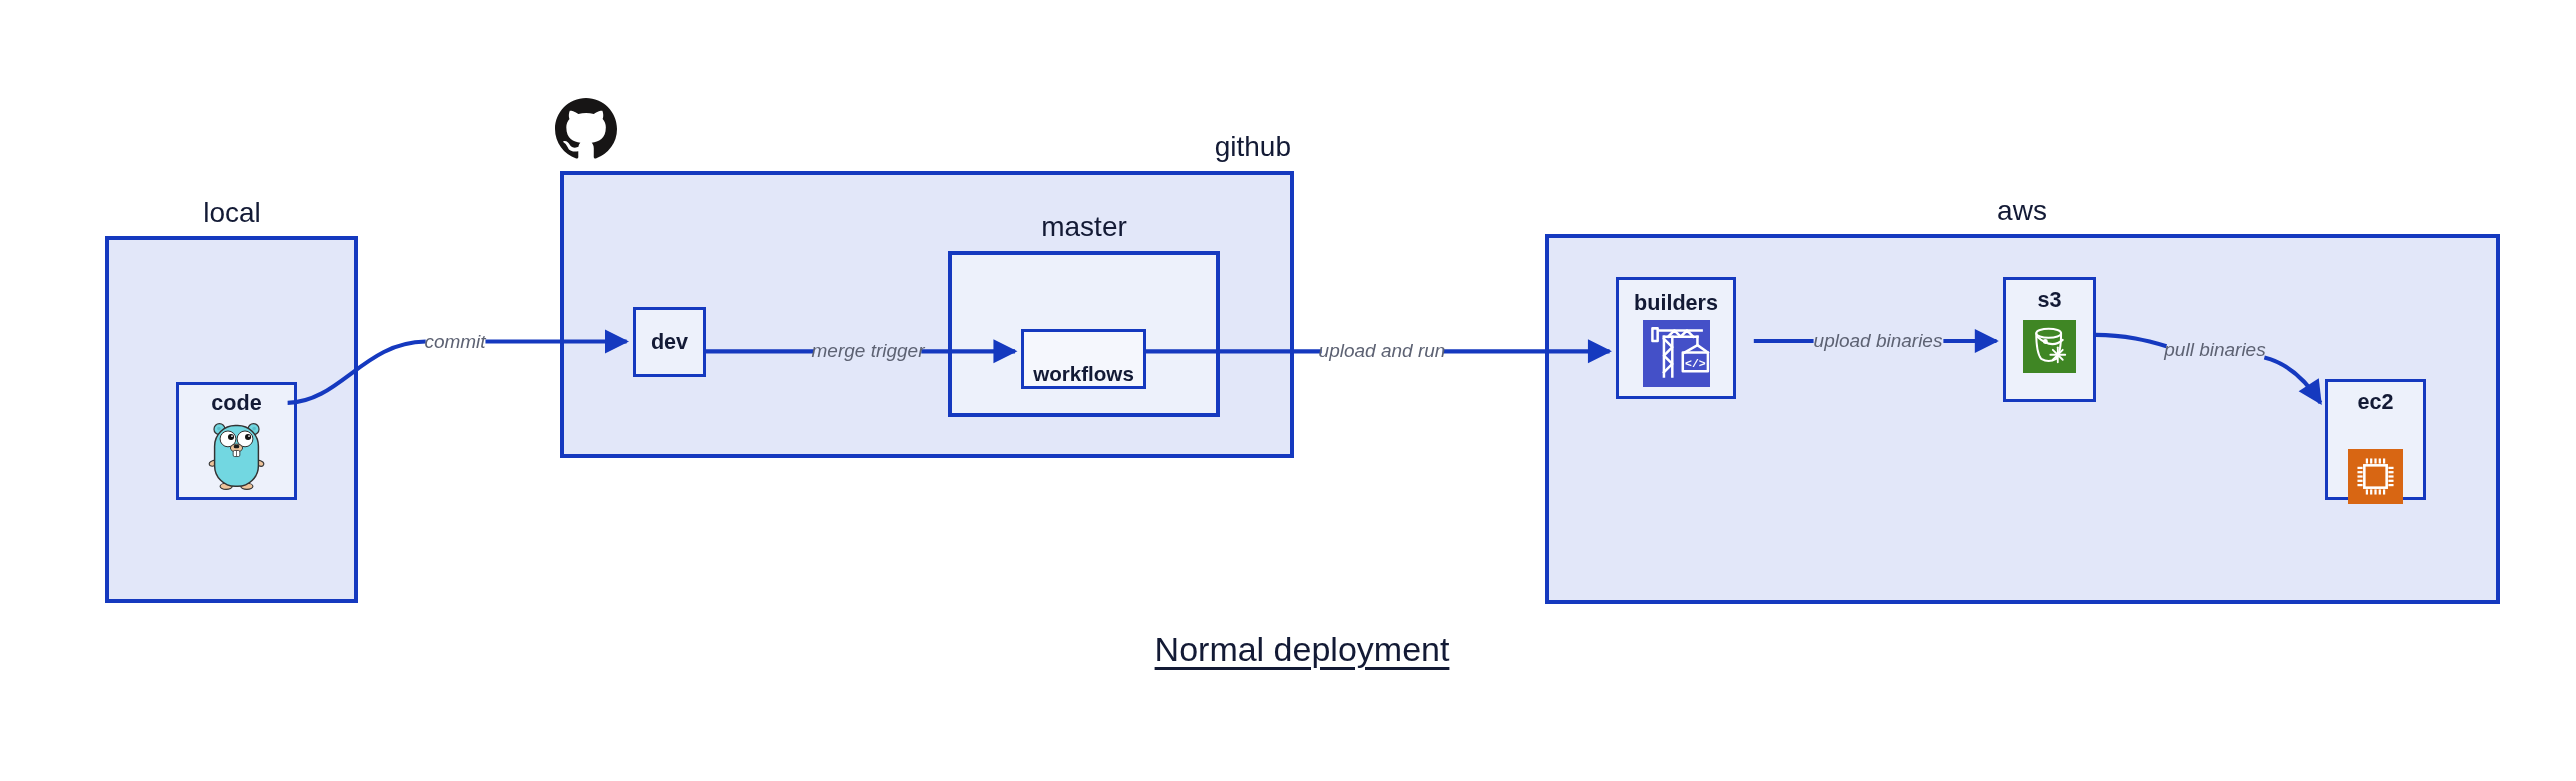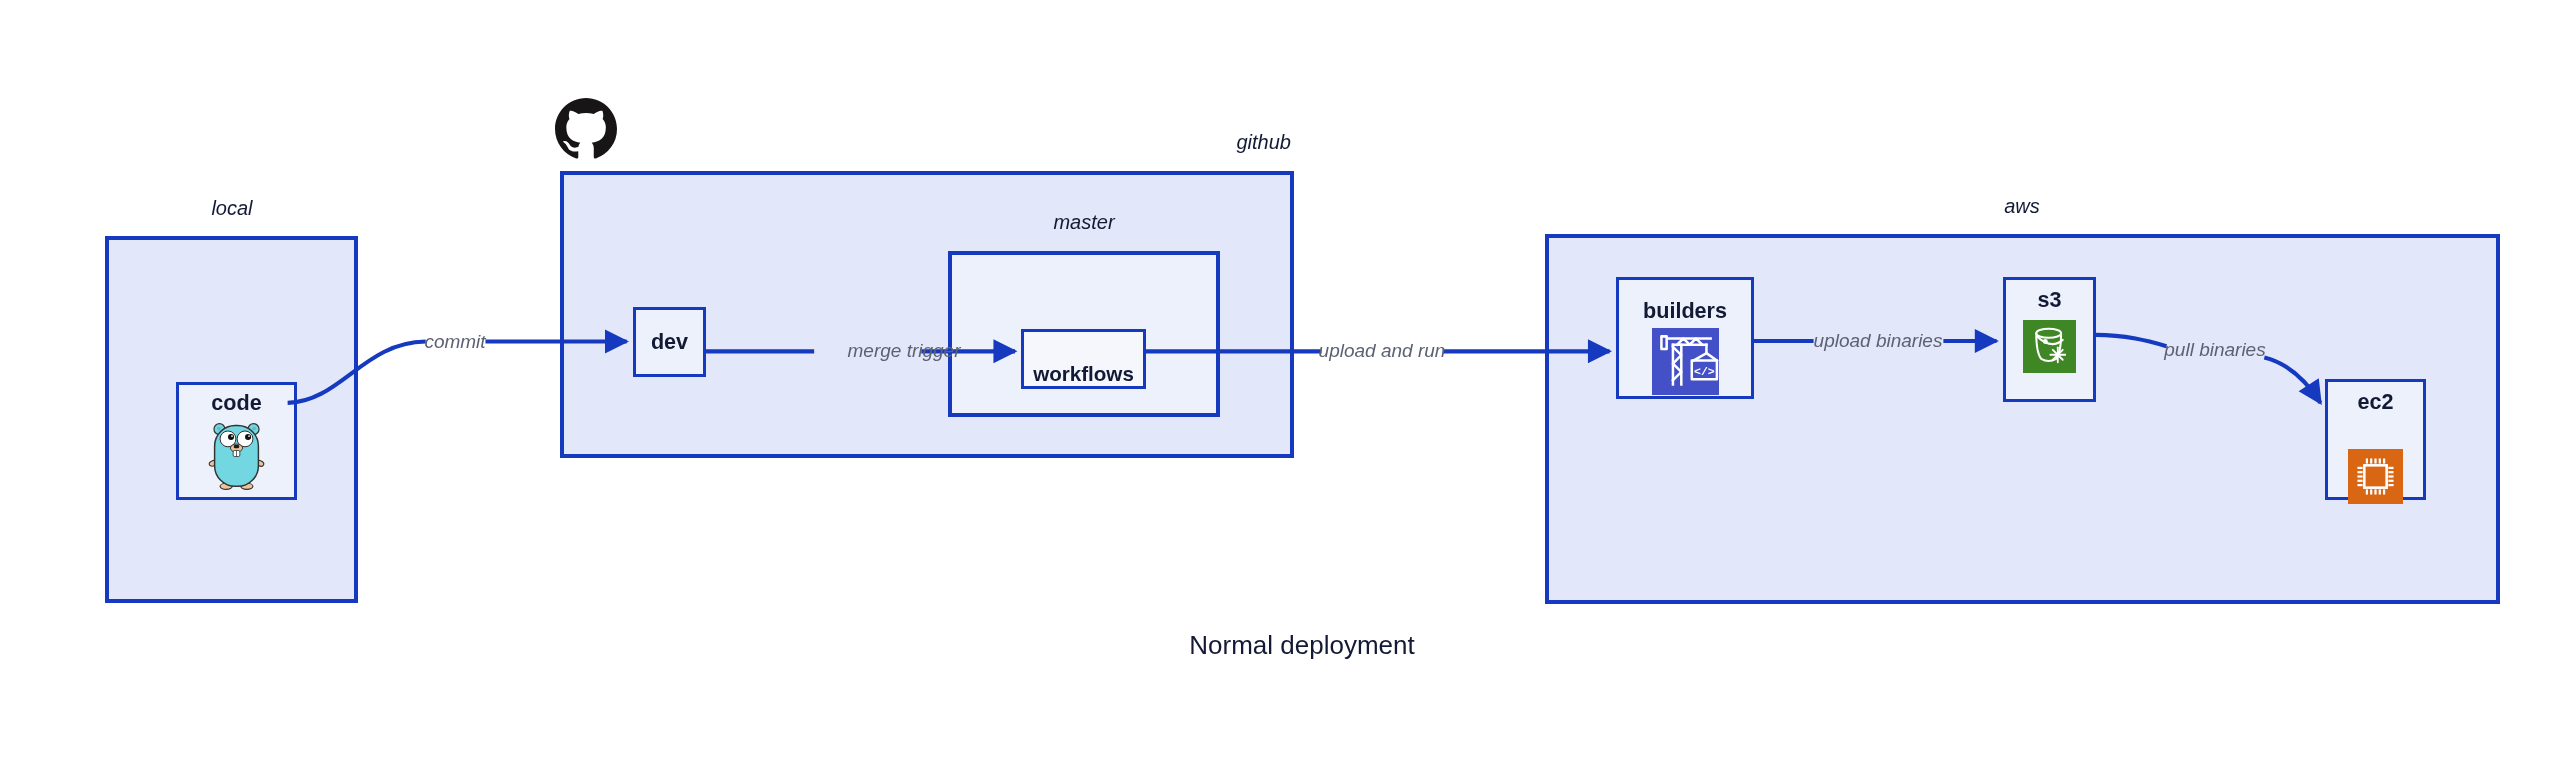--- a/index.html
+++ b/index.html
@@ -12,26 +12,26 @@
   }
   *{box-sizing:border-box;}
   html,body{margin:0;padding:0;background:#ffffff;}
   body{font-family:"Liberation Sans", sans-serif;}
   .stage{position:relative;width:2604px;height:781px;background:#ffffff;overflow:hidden;}
 
   .cbox{position:absolute;border:4.1px solid var(--blue);background:var(--container-fill);}
   .nbox{position:absolute;border:3.6px solid var(--blue);background:var(--node-fill);
         display:flex;flex-direction:column;align-items:center;}
   .nbox.center{justify-content:center;}
-  .clabel{position:absolute;color:var(--navy);font-size:20px;font-weight:500;white-space:nowrap;font-style:italic;}
+  .clabel{position:absolute;color:var(--navy);font-size:28px;font-weight:500;white-space:nowrap;}
   .nlabel{color:var(--navy);font-size:21.6px;font-weight:700;white-space:nowrap;}
   .elabel{position:absolute;color:var(--edge-gray);font-size:19px;font-style:italic;
           white-space:nowrap;transform:translate(-50%,-50%);z-index:6;}
-  .title{position:absolute;color:var(--navy);font-size:26px;font-weight:500;white-space:nowrap;
-         transform:translateX(-50%);
+  .title{position:absolute;color:var(--navy);font-size:34px;font-weight:500;white-space:nowrap;
+         transform:translateX(-50%);text-decoration:underline;
          text-decoration-thickness:3.1px;text-underline-offset:6.2px;}
   .icon-tile{display:block;}
   #edge-layer{position:absolute;left:0;top:0;z-index:5;pointer-events:none;}
   .edge{stroke:var(--blue);stroke-width:8;fill:none;}
 </style>
 </head>
 <body>
 
 <div class="stage">
 
@@ -80,21 +80,21 @@
   </div>
 
   <div class="nbox center" style="left:633px;top:307px;width:73px;height:70px;">
     <span class="nlabel">dev</span>
   </div>
 
   <div class="nbox center" style="left:1021px;top:329px;width:125px;height:60px;background:var(--workflows-fill);justify-content:flex-end;">
     <span class="nlabel" style="font-size:20.6px;">workflows</span>
   </div>
 
-  <div class="nbox" style="left:1616px;top:277px;width:138px;height:122px;padding-top:18px;">
+  <div class="nbox" style="left:1616px;top:277px;width:120px;height:122px;padding-top:10px;">
     <span class="nlabel">builders</span>
     <span class="icon-tile" style="margin-top:4.1px;">
       <svg width="67" height="67" viewBox="0 0 64 64" aria-hidden="true">
         <rect x="0" y="0" width="64" height="64" fill="#4450c8"></rect>
         <g stroke="#ffffff" stroke-width="2.4" fill="none" stroke-linejoin="round" stroke-linecap="square">
           <rect x="9" y="8" width="5" height="12"></rect>
           <path d="M16 10 H56"></path>
           <path d="M20 16 H52"></path>
           <path d="M24 16 L30 10 L36 16 L42 10 L48 16"></path>
           <path d="M20 16 V54 M28 16 V54"></path>
@@ -173,21 +173,21 @@
     <path class="edge" d="M 1788 682 H 1970" marker-end="url(#arrow)"></path>
     <path class="edge" d="M 2224 682 H 2565"></path>
     <path class="edge" d="M 2800 682 H 3124" marker-end="url(#arrow)"></path>
     <path class="edge" d="M 3404 662 H 3520"></path>
     <path class="edge" d="M 3772 662 H 3875" marker-end="url(#arrow)"></path>
     <path class="edge" d="M 4068 650 C 4125 650 4170 662 4205 672"></path>
     <path class="edge" d="M 4395 694 C 4445 706 4478 742 4504 782" marker-end="url(#arrow)"></path>
   </svg>
 
   <span class="elabel" style="left:455px;top:342px;">commit</span>
-  <span class="elabel" style="left:904px;top:351px;text-align:right;">merge trigger</span>
+  <span class="elabel" style="left:868px;top:351px;text-align:right;">merge trigger</span>
   <span class="elabel" style="left:1382px;top:351px;">upload and run</span>
   <span class="elabel" style="left:1878px;top:341px;font-style:italic;">upload binaries</span>
   <span class="elabel" style="left:2215px;top:350px;">pull binaries</span>
 
   <div class="title" style="left:1302px;top:630px;">Normal deployment</div>
 
 </div>
 
 
 </body></html>

